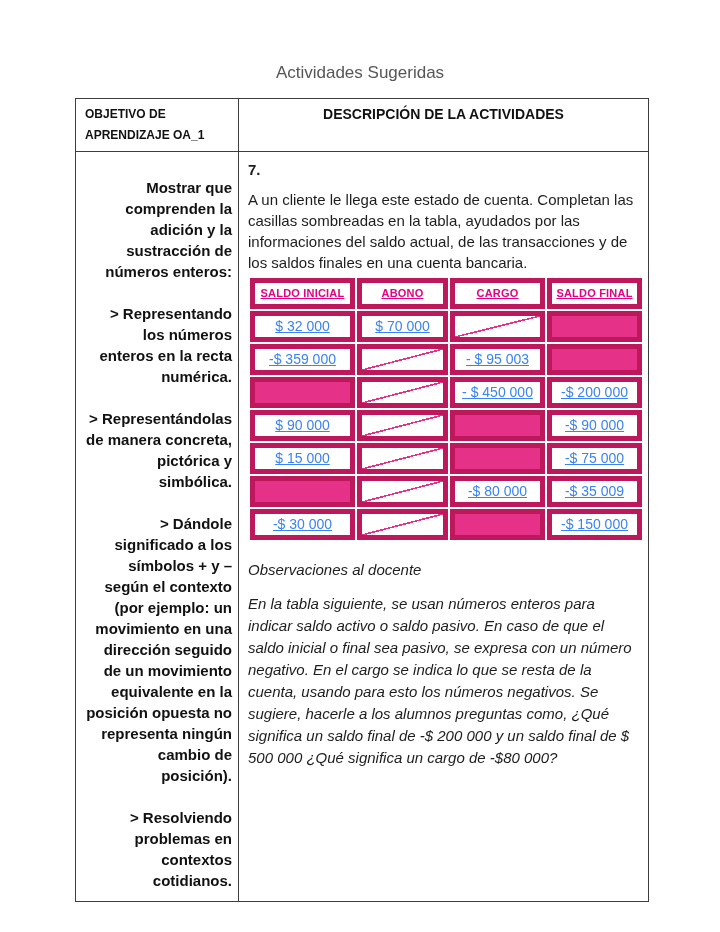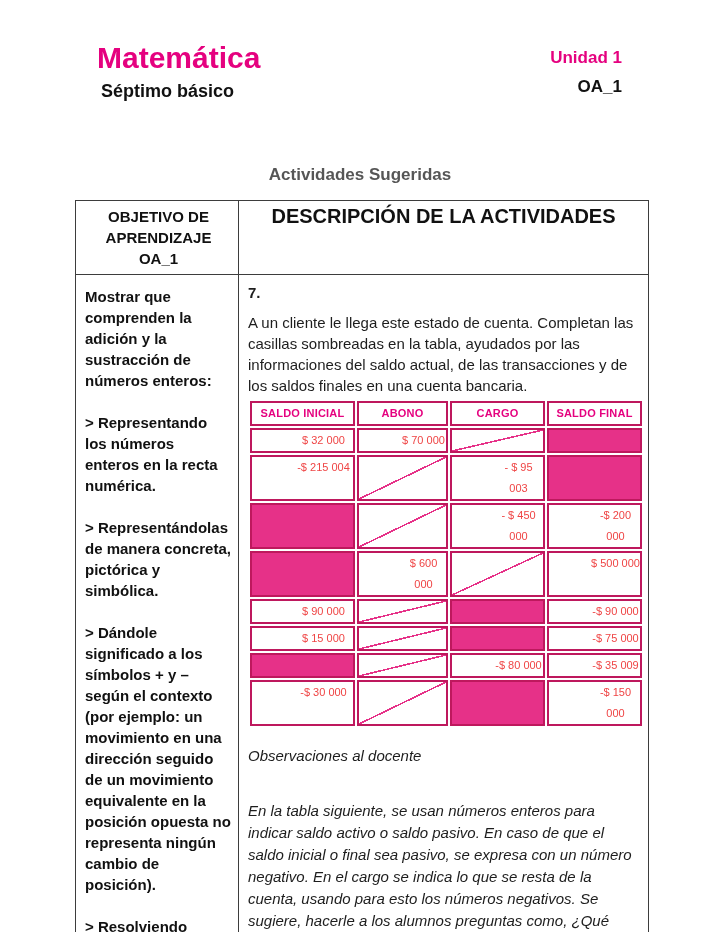--- a/index.html
+++ b/index.html
@@ -45,126 +45,116 @@
     font-weight: bold;
     margin-top: 9px;
   }
 
   
   .section-title {
     text-align: center;
     margin-top: 63px;
     color: #565656;
     font-size: 17px;
-    font-weight: bold;
+    font-weight: normal;
   }
 
   
   table.outer {
     border-collapse: collapse;
     margin: 15px 0 0 75px;
     width: 573px;
     table-layout: fixed;
   }
   table.outer th, table.outer td {
     border: 1px solid #3d3d3d;
     vertical-align: top;
   }
   .col-obj { width: 163px; }
   .col-desc { width: 410px; }
   th.obj-head {
-    text-align: center;
-    font-size: 15px;
+    text-align: left;
+    font-size: 12px;
     padding: 5px 6px 5px 9px;
     line-height: 21px;
     color: #111111;
   }
   th.desc-head {
     text-align: center;
-    font-size: 20px;
+    font-size: 14px;
     padding: 5px 8px 24px 8px;
     line-height: 21px;
     color: #111111;
   }
   td.obj-cell {
     padding: 7px 6px 10px 9px;
     font-weight: bold;
     font-size: 15px;
     line-height: 21px;
     color: #111111;
   }
-  td.obj-cell p { margin: 4px 0 21px 0; }
+  td.obj-cell p { margin: 18px 0 21px 0; text-align: right; }
   td.obj-cell p:last-child { margin-bottom: 0; }
   td.desc-cell {
     padding: 7px 14px 12px 9px;
     font-size: 15px;
     line-height: 21px;
   }
   .activity-number { font-weight: bold; font-size: 15px; margin-bottom: 9px; }
   .activity-intro { margin-bottom: 0; }
 
   
   table.account {
     border-collapse: separate;
     border-spacing: 2px;
     width: 390px;
     margin: 3px 0 16px 0;
     table-layout: fixed;
   }
   table.account th, table.account td {
-    border: 2px solid #be185d;
+    border: 5px solid #be185d;
     background: #ffffff;
     text-align: center;
     overflow: hidden;
+    text-decoration: underline;
   }
   table.account th {
     color: #E5017F;
     font-size: 11px;
     font-weight: bold;
     height: 18px;
     letter-spacing: 0.2px;
   }
   table.account td {
-    color: #ef4444;
-    font-size: 11px;
+    color: #3b82f6;
+    font-size: 14px;
     height: 18px;
     font-weight: 500;
-    padding-left: 42px;
   }
   table.account td.shaded { background: #E63188; }
   table.account td.crossed {
     background-image: linear-gradient(to bottom right,
       transparent 0%, transparent calc(50% - 0.8px),
       #E63188 calc(50% - 0.8px), #E63188 calc(50% + 0.8px),
       transparent calc(50% + 0.8px), transparent 100%);
   }
   .acc-col-1 { width: 105px; }
   .acc-col-2 { width: 91px; }
   .acc-col-3 { width: 95px; }
   .acc-col-4 { width: 95px; }
 
   
-  .obs-title { font-style: italic; margin: 17px 0 34px 0; }
+  .obs-title { font-style: italic; margin: 17px 0 13px 0; }
   .obs-text { font-style: italic; line-height: 22px; }
 </style>
 </head>
 <body>
 
 <div class="page">
 
-  <div class="doc-header">
-    <div>
-      <div class="doc-title">Matemática</div>
-      <div class="doc-subtitle">Séptimo básico</div>
-    </div>
-    <div class="doc-meta">
-      <div class="doc-unit">Unidad 1</div>
-      <div class="doc-oa">OA_1</div>
-    </div>
-  </div>
 
   <div class="section-title">Actividades Sugeridas</div>
 
   <table class="outer">
     <colgroup>
         <col class="col-obj">
         <col class="col-desc">
       </colgroup>
     <thead>
       <tr>
@@ -201,36 +191,30 @@
                 </tr>
             </thead>
             <tbody>
                 <tr>
                   <td>$ 32 000</td>
                   <td>$ 70 000</td>
                   <td class="crossed"></td>
                   <td class="shaded"></td>
                 </tr>
                 <tr>
-                  <td>-$ 215 004</td>
+                  <td>-$ 359 000</td>
                   <td class="crossed"></td>
                   <td>- $ 95 003</td>
                   <td class="shaded"></td>
                 </tr>
                 <tr>
                   <td class="shaded"></td>
                   <td class="crossed"></td>
                   <td>- $ 450 000</td>
                   <td>-$ 200 000</td>
-                </tr>
-                <tr>
-                  <td class="shaded"></td>
-                  <td>$ 600 000</td>
-                  <td class="crossed"></td>
-                  <td>$ 500 000</td>
                 </tr>
                 <tr>
                   <td>$ 90 000</td>
                   <td class="crossed"></td>
                   <td class="shaded"></td>
                   <td>-$ 90 000</td>
                 </tr>
                 <tr>
                   <td>$ 15 000</td>
                   <td class="crossed"></td>

